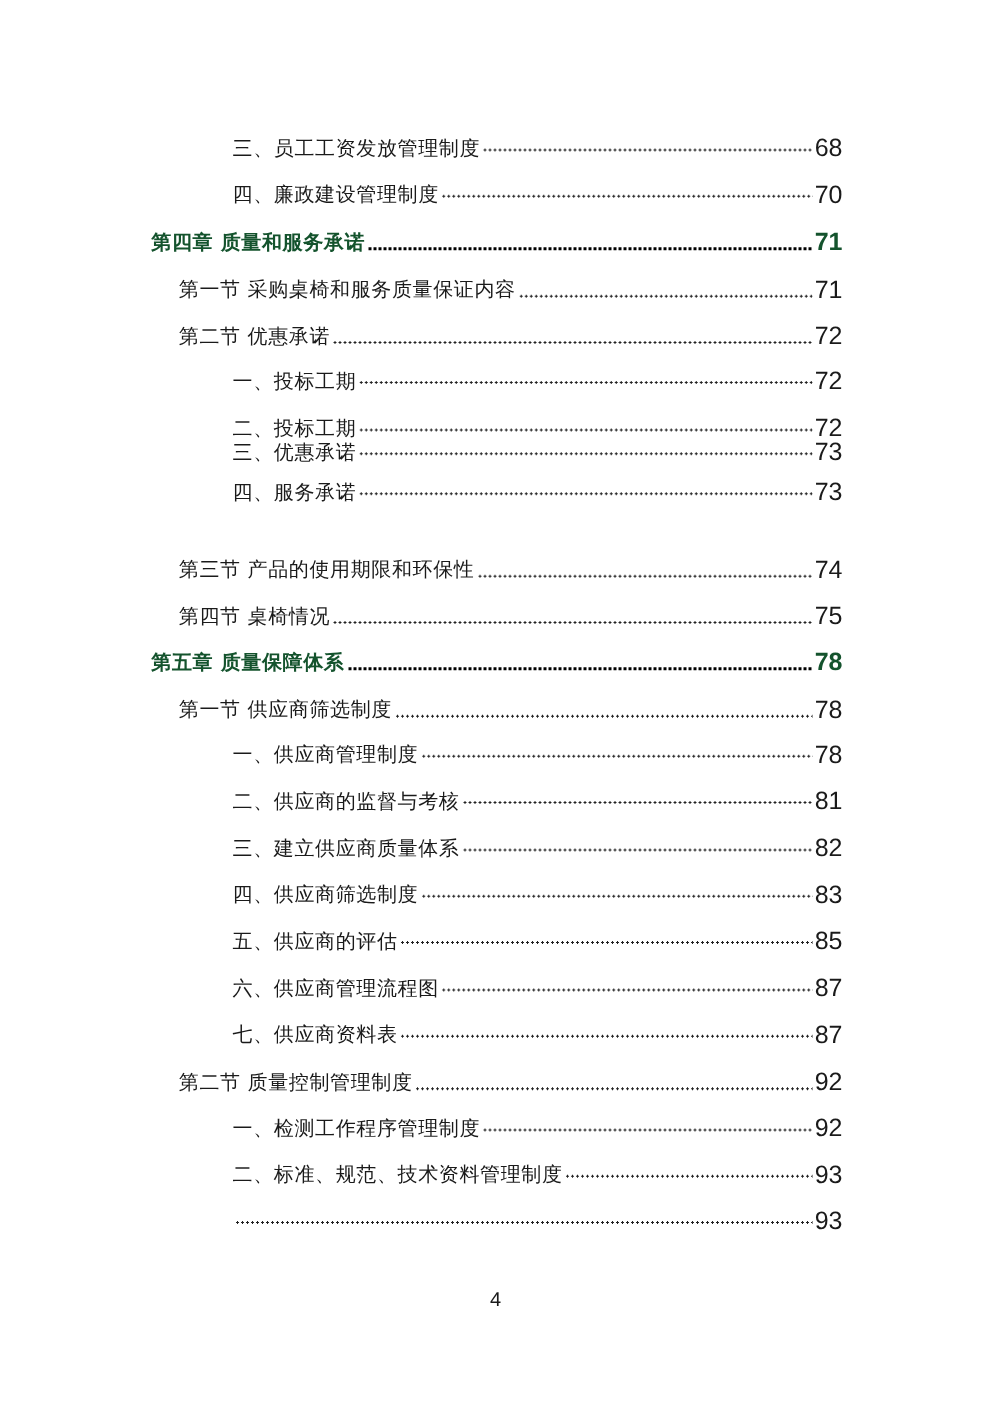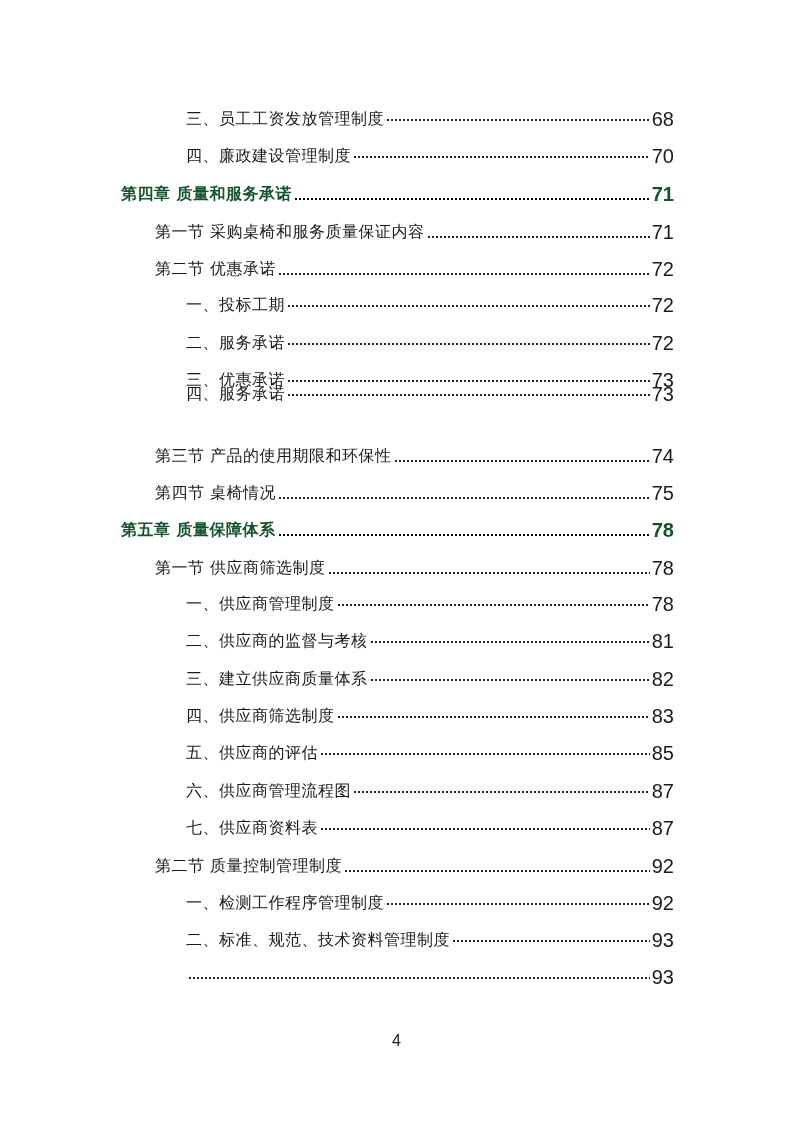--- a/index.html
+++ b/index.html
@@ -2,21 +2,21 @@
 <html><head>
 <meta charset="utf-8">
 <style>
   html, body { margin: 0; padding: 0; background: #ffffff; }
   body { width: 793px; height: 1122px; position: relative; overflow: hidden;
          font-family: "DejaVu Sans", "Liberation Sans", sans-serif; color: #1a1a1a; }
   .toc { position: absolute; left: 0; top: 0; width: 793px; }
   .row { position: absolute; height: 24px; display: flex; align-items: flex-end;
          right: 119px; font-size: 16px; line-height: 22px; white-space: nowrap; }
   .row.l1 { left: 121px; font-weight: bold; color: #14532d; }
-  .row.l2 { left: 155px; }
+  .row.l2 { left: 143px; }
   .row.l3 { left: 186px; align-items: center; }
   .label { flex: 0 0 auto; letter-spacing: 0.5px; }
   .leader { flex: 1 1 auto; overflow: hidden; margin: 0 2px 4px 2px; height: 10px;
             background-image: radial-gradient(circle, #222 0.9px, transparent 1.1px);
             background-size: 4px 4px; background-repeat: repeat-x; background-position: left bottom; }
   .row.l1 .leader { background-image: radial-gradient(circle, #000 1.2px, transparent 1.4px); }
   .page { flex: 0 0 auto; font-family: "Liberation Sans", sans-serif; font-size: 20px; }
   .row.l1 .page { font-weight: bold; }
   .page-number { position: absolute; top: 1032px; left: 0; width: 793px; text-align: center;
                  font-family: "Liberation Sans", sans-serif; font-size: 16px; }
@@ -49,25 +49,25 @@
       <span class="label">第二节  优惠承诺</span>
       <span class="leader"></span>
       <span class="page">72</span>
     </div>
   <div class="row l3" style="top:293px">
       <span class="label">一、投标工期</span>
       <span class="leader"></span>
       <span class="page">72</span>
     </div>
   <div class="row l3" style="top:331px">
-      <span class="label">二、服务承诺</span>
+      <span class="label">二、投标工期</span>
       <span class="leader"></span>
       <span class="page">72</span>
     </div>
-  <div class="row l3" style="top:368px">
+  <div class="row l3" style="top:350px">
       <span class="label">三、优惠承诺</span>
       <span class="leader"></span>
       <span class="page">73</span>
     </div>
   <div class="row l3" style="top:382px">
       <span class="label">四、服务承诺</span>
       <span class="leader"></span>
       <span class="page">73</span>
     </div>
   <div class="row l2" style="top:443px">

